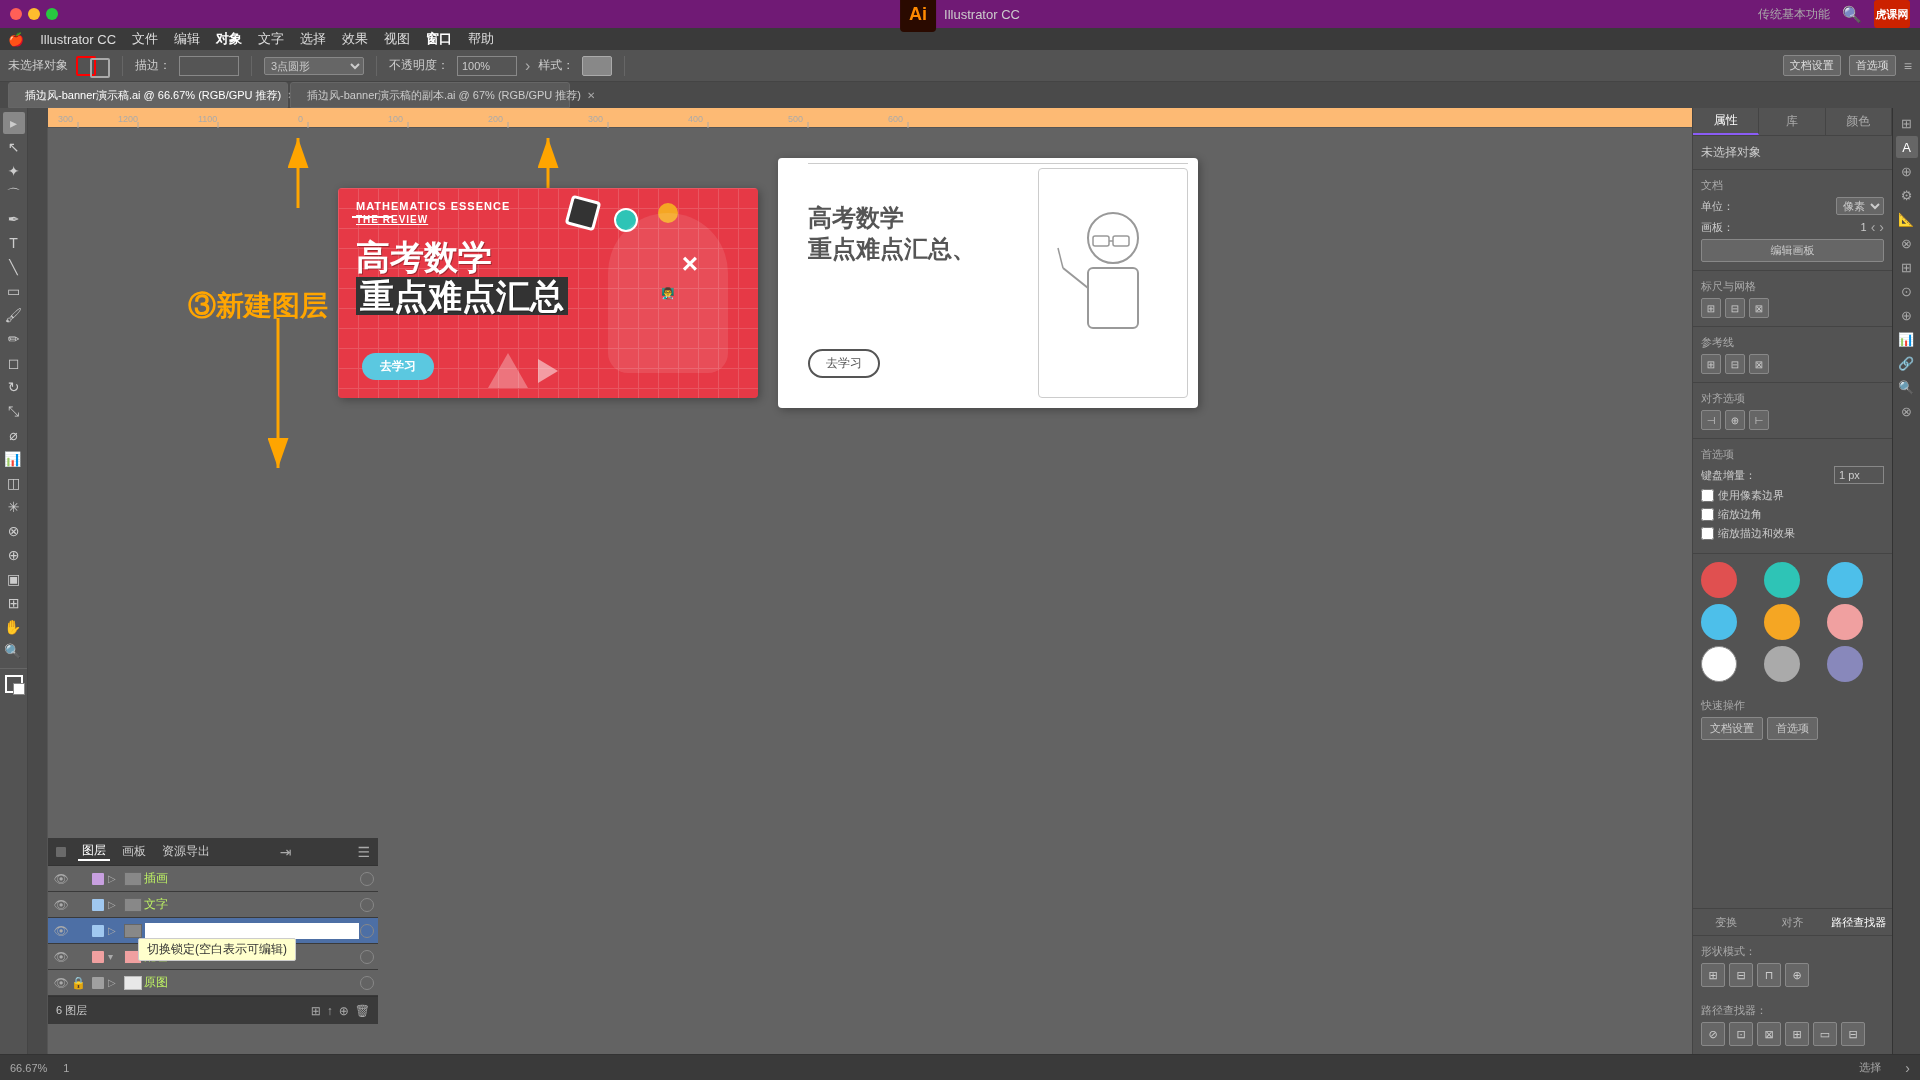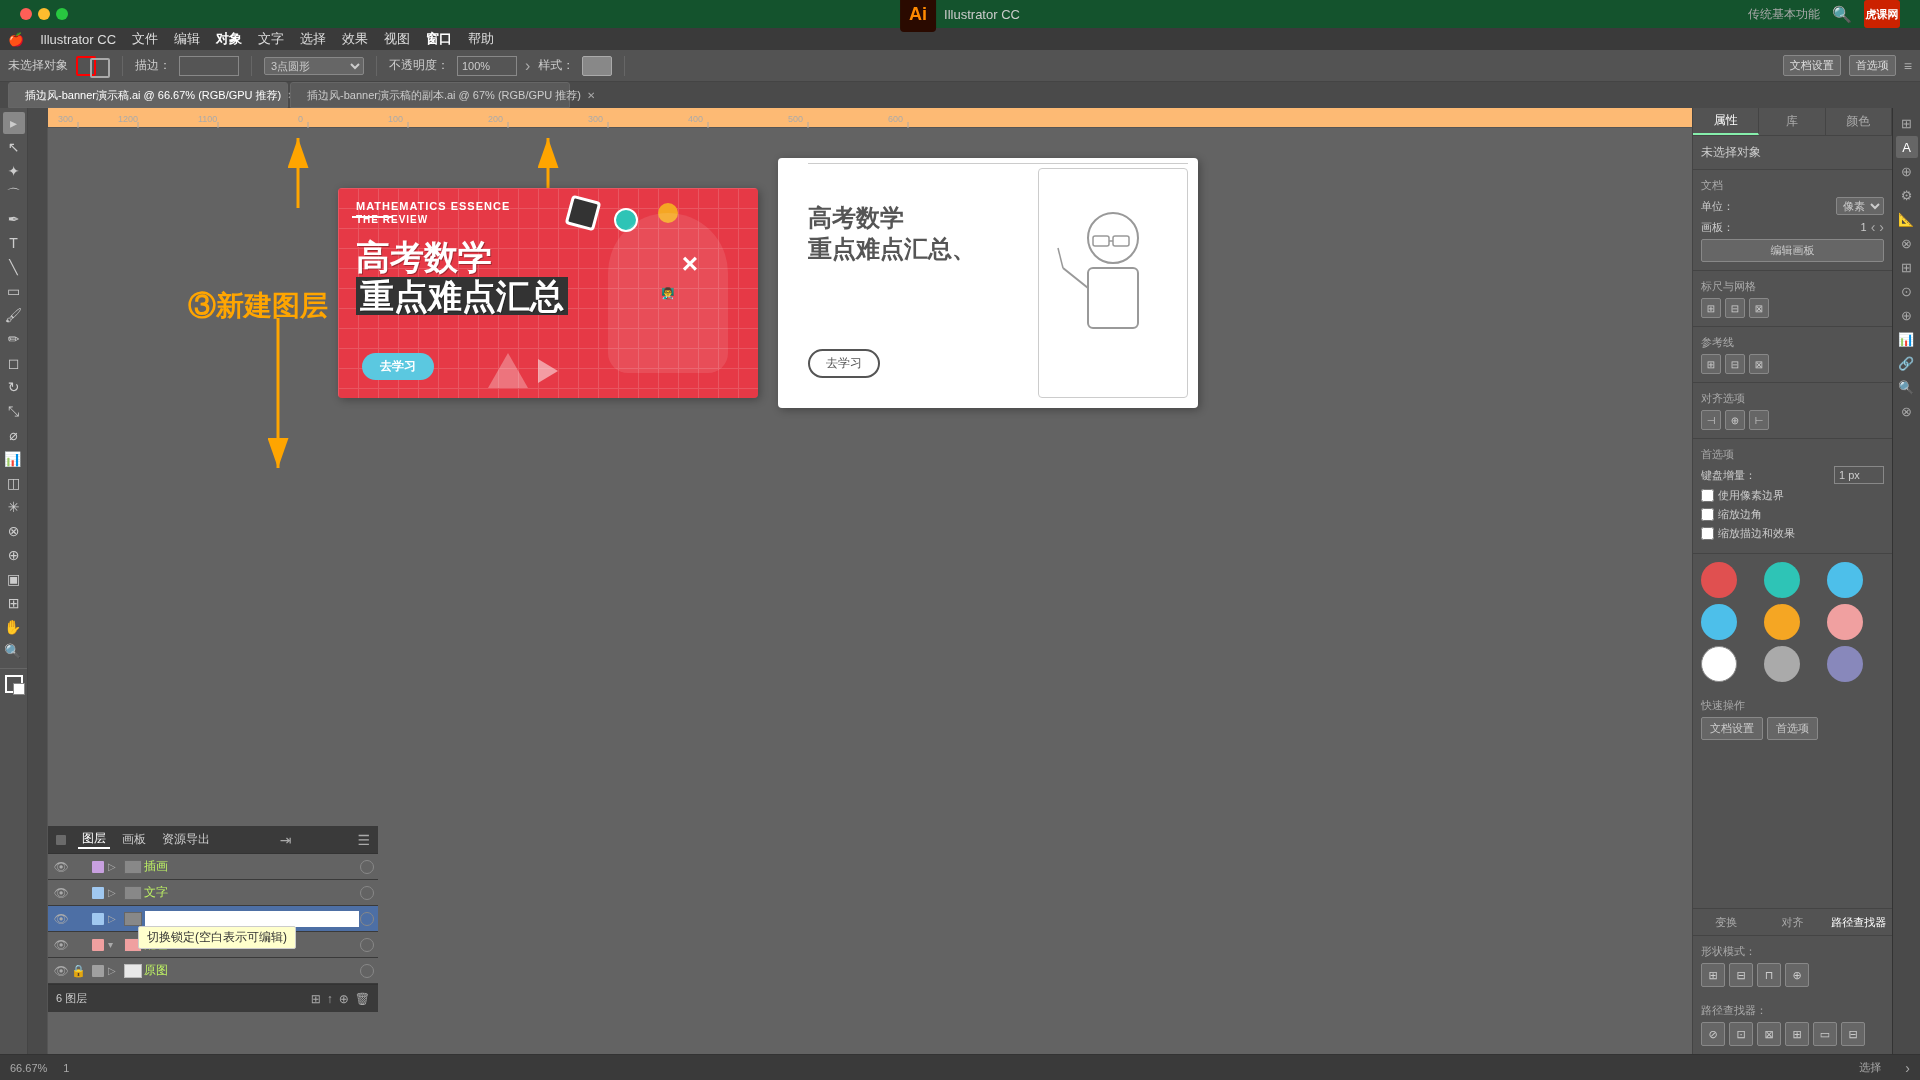--- a/index.html
+++ b/index.html
@@ -1,24 +1,24 @@
 <!DOCTYPE html>
 <html><head>
   <meta charset="utf-8">
   <style>
     * { margin: 0; padding: 0; box-sizing: border-box; }
     body { width: 1920px; height: 1080px; overflow: hidden; font-family: 'Arial', sans-serif; background: #535353; }
 
     
     .title-bar {
       height: 28px;
-      background: #14532d;
+      background: #701a75;
       display: flex;
       align-items: center;
-      padding: 0 20px;
+      padding: 0 10px;
       position: relative;
     }
     .traffic-lights { display: flex; gap: 6px; align-items: center; }
     .traffic-light { width: 12px; height: 12px; border-radius: 50%; }
     .tl-red { background: #ff5f57; }
     .tl-yellow { background: #febc2e; }
     .tl-green { background: #28c840; }
     .ai-logo {
       position: absolute;
       left: 50%;
@@ -161,21 +161,21 @@
     }
     .rp-tabs {
       display: flex;
       border-bottom: 1px solid #444;
       height: 28px;
     }
     .rp-tab {
       flex: 1; display: flex; align-items: center; justify-content: center;
       font-size: 12px; color: #aaa; cursor: pointer; border-right: 1px solid #444;
     }
-    .rp-tab.active { color: #fff; border-bottom: 2px solid #86efac; }
+    .rp-tab.active { color: #fff; border-bottom: 2px solid #8b5cf6; }
     .rp-section { padding: 8px; border-bottom: 1px solid #444; }
     .rp-title { color: #aaa; font-size: 11px; margin-bottom: 4px; }
     .rp-row { display: flex; align-items: center; gap: 4px; margin-bottom: 4px; }
     .rp-label { color: #ccc; font-size: 11px; flex: 1; }
     .rp-select {
       background: #666; border: 1px solid #888; color: #ccc; font-size: 11px;
       padding: 1px 2px; border-radius: 2px;
     }
     .color-swatches {
       display: grid; grid-template-columns: repeat(3, 1fr); gap: 6px;
@@ -494,21 +494,21 @@
       <div style="position:absolute;top:60px;left:290px;width:420px;height:210px;border-radius:4px;overflow:hidden;box-shadow:2px 2px 8px rgba(0,0,0,0.3);">
         <div class="banner-content">
           <div class="banner-grid"></div>
 
           <div style="position:absolute;top:10px;right:160px;width:30px;height:30px;background:#333;border-radius:4px;transform:rotate(15deg);border:3px solid #fff;"></div>
           <div style="position:absolute;top:20px;right:120px;width:24px;height:24px;border-radius:50%;background:#2ec4b6;border:2px solid #fff;"></div>
           <div style="position:absolute;top:15px;right:80px;width:20px;height:20px;border-radius:50%;background:#f5a623;"></div>
           <div style="position:absolute;top:60px;right:60px;color:#fff;font-size:28px;font-weight:bold;">×</div>
 
           <div style="position:absolute;top:12px;left:18px;color:#fff;font-size:11px;font-weight:bold;letter-spacing:1px;">MATHEMATICS ESSENCE</div>
-          <div style="position:absolute;top:26px;left:18px;color:#fff;font-size:10px;font-weight:bold;letter-spacing:1px;">THE REVIEW</div>
+          <div style="position:absolute;top:26px;left:18px;color:#fff;font-size:10px;font-weight:bold;letter-spacing:1px;text-decoration:underline;">THE REVIEW</div>
           <div style="position:absolute;top:28px;left:14px;width:40px;height:2px;background:#fff;"></div>
 
           <div style="position:absolute;top:50px;left:18px;color:#fff;font-size:34px;font-weight:900;line-height:1.15;text-shadow:1px 1px 0 rgba(0,0,0,0.3);">高考数学<br><span style="background:#333;padding:0 4px;">重点难点汇总</span></div>
 
           <div style="position:absolute;bottom:18px;left:24px;background:#5bc8e0;color:#fff;border-radius:20px;padding:5px 18px;font-size:12px;font-weight:bold;">去学习</div>
 
           <div style="position:absolute;bottom:10px;left:150px;width:0;height:0;border-left:20px solid transparent;border-right:20px solid transparent;border-bottom:35px solid rgba(255,255,255,0.3);"></div>
 
           <div style="position:absolute;bottom:15px;left:200px;width:0;height:0;border-top:12px solid transparent;border-bottom:12px solid transparent;border-left:20px solid rgba(255,255,255,0.5);"></div>
 
@@ -538,21 +538,21 @@
 
               <rect x="35" y="60" width="50" height="60" rx="5" fill="none" stroke="#999" stroke-width="2"></rect>
 
               <line x1="35" y1="80" x2="10" y2="60" stroke="#999" stroke-width="2"></line>
               <line x1="10" y1="60" x2="5" y2="40" stroke="#999" stroke-width="1.5"></line>
             </svg>
           </div>
         </div>
       </div>
 
-      <div style="position:absolute;bottom:42px;left:0;width:330px;">
+      <div style="position:absolute;bottom:30px;left:0;width:330px;">
         <div class="lp-header">
           <div style="width:10px;height:10px;border-radius:1px;background:#6a6a6a;margin-right:4px;cursor:pointer;"></div>
           <span class="lp-tab active">图层</span>
           <span class="lp-tab">画板</span>
           <span class="lp-tab">资源导出</span>
           <span class="lp-collapse">⇥</span>
           <span class="lp-collapse">☰</span>
         </div>
 
         <div class="lp-row">

